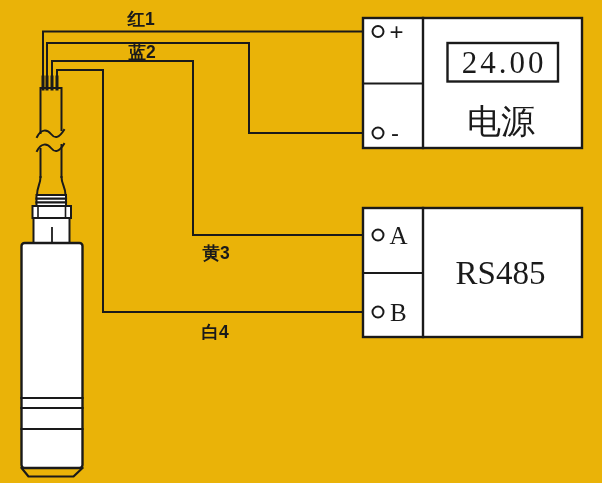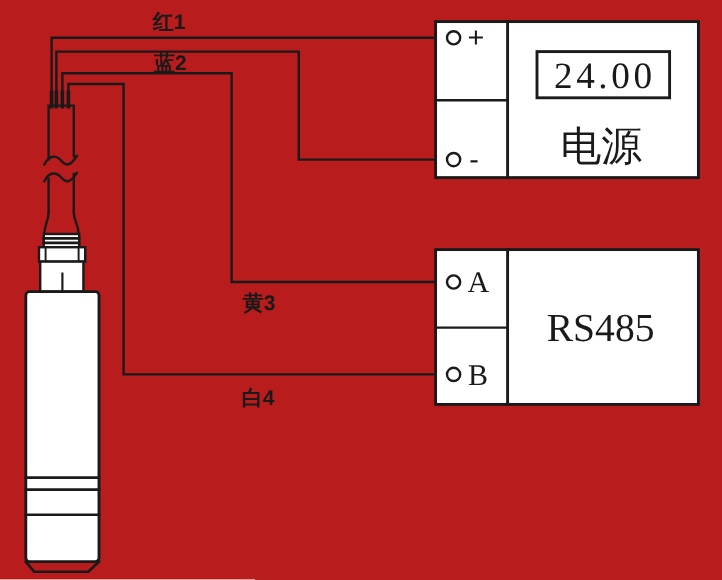--- a/index.html
+++ b/index.html
@@ -1,16 +1,16 @@
 <!DOCTYPE html>
 <html><head>
 <meta charset="utf-8">
 <style>
   html,body{margin:0;padding:0;background:#ffffff;}
-  .canvas{position:relative;width:602px;height:483px;background:#b91c1c;overflow:hidden;}
+  .canvas{position:relative;width:602px;height:483px;background:#eab308;overflow:hidden;}
   svg{display:block;}
   .stroke{stroke:#1a1a1a;fill:none;stroke-linecap:square;}
   .boxfill{fill:#ffffff;stroke:#1a1a1a;}
   text{fill:#1a1a1a;}
   .cjk-label{font-family:"Liberation Sans",sans-serif;font-weight:700;font-size:17.5px;}
   .term-sign{font-family:"Liberation Sans",sans-serif;font-weight:400;font-size:24px;}
   .term-letter{font-family:"Liberation Serif",serif;font-weight:400;font-size:25px;}
   .display-num{font-family:"Liberation Serif",serif;font-size:31px;letter-spacing:3px;}
   .box-title-cjk{font-family:"Liberation Serif",serif;font-size:34px;}
   .box-title{font-family:"Liberation Serif",serif;font-size:33px;}

